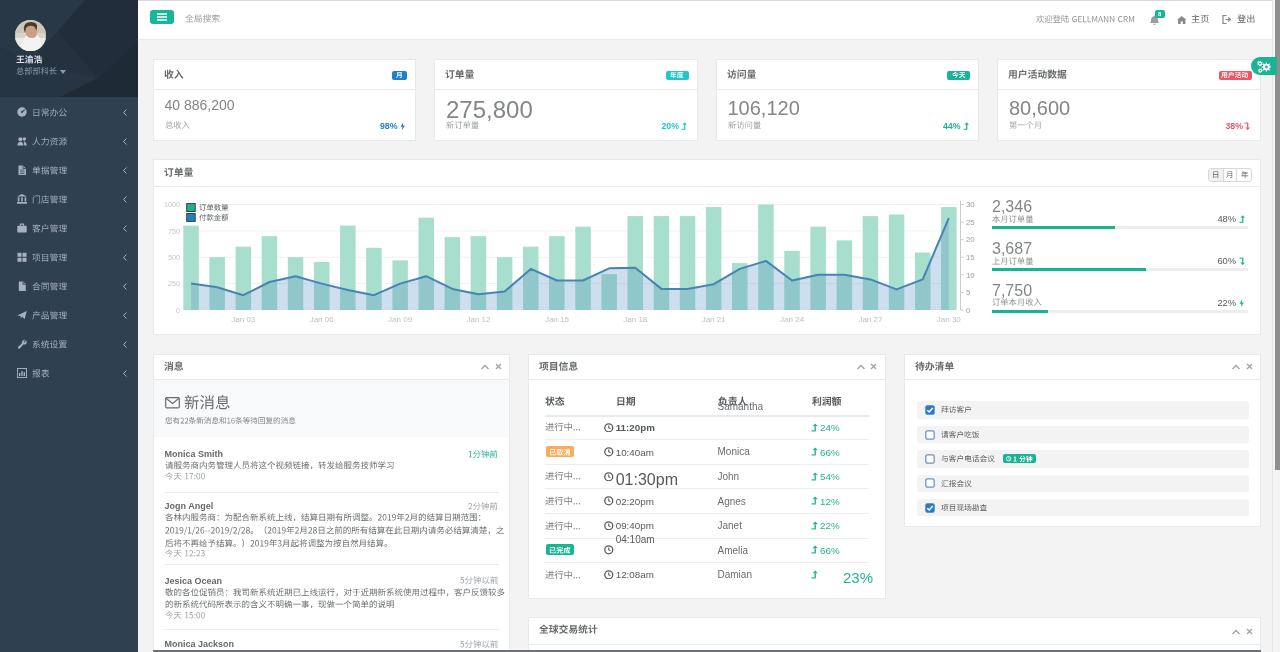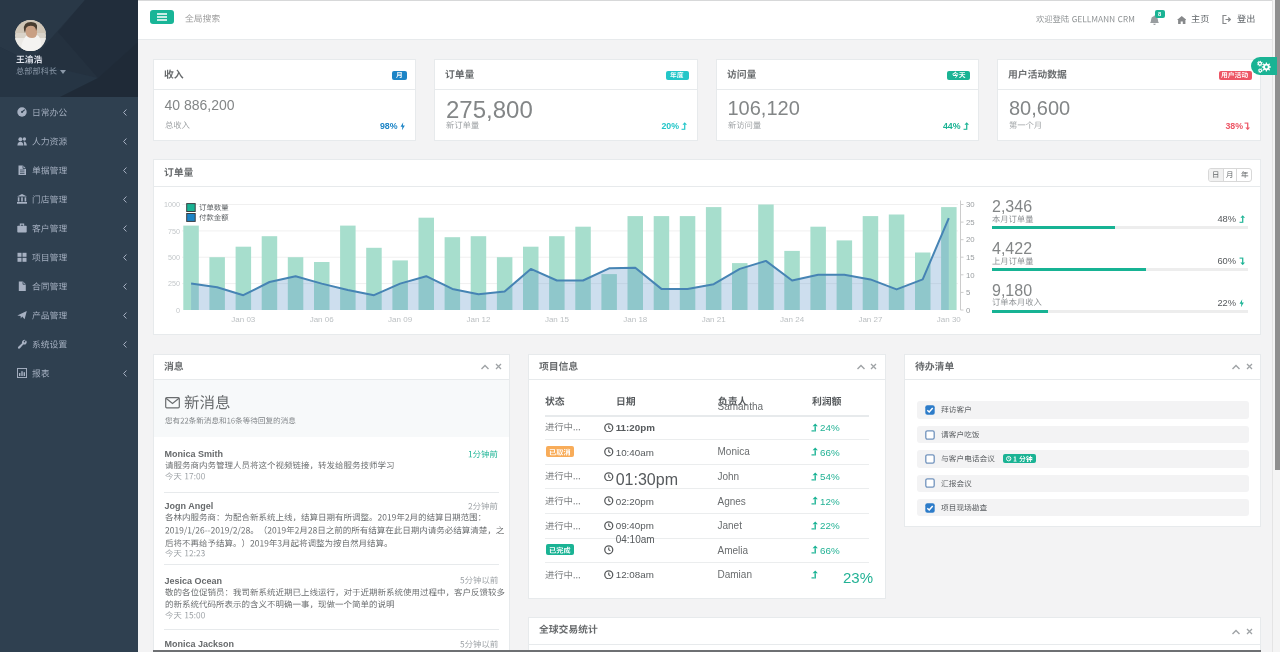--- a/index.html
+++ b/index.html
@@ -363,35 +363,35 @@
 <div class="lt" style="right:44.0px;top:215.41px;font-size:9.3px;color:#55595c;font-weight:400;letter-spacing:0">48%</div>
 <svg class="ab" style="left:1239.0px;top:215.3px" width="6.2" height="8.4" viewBox="0 0 7 9">
       <g fill="#1ab394">
         <polygon points="4.2,0 1.6,3 6.8,3"></polygon>
         <rect x="3.5" y="2.6" width="1.4" height="6"></rect>
         <rect x="0.6" y="7.4" width="3" height="1.2"></rect>
       </g>
     </svg>
 <div class="ab" style="left:992.0px;top:226.4px;width:256.0px;height:2.8px;background:#ededed"></div>
 <div class="ab" style="left:992.0px;top:226.4px;width:122.9px;height:2.8px;background:#17b394"></div>
-<div class="lt" style="left:992.0px;top:241.16px;font-size:16.0px;color:#838687;font-weight:400;letter-spacing:0">4,422</div>
+<div class="lt" style="left:992.0px;top:241.16px;font-size:16.0px;color:#838687;font-weight:400;letter-spacing:0">3,687</div>
 <svg class="t" style="left:992.0px;top:254.6px" width="43" height="12" viewBox="0 0 43 12">
       <path transform="translate(0,9.17)" d="M3.5 -6.8V-0.4H0.4V0.3H7.9V-0.4H4.2V-3.7H7.3V-4.3H4.2V-6.8Z M10 -6.5V-4C10 -2.6 9.9 -1 8.5 0.2C8.7 0.3 8.9 0.5 9 0.7C9.8 0 10.2 -1 10.4 -1.9H14.5V-0.3C14.5 -0.1 14.4 0 14.2 0C14 0 13.3 0 12.6 0C12.8 0.1 12.9 0.4 12.9 0.6C13.8 0.6 14.4 0.6 14.7 0.5C15 0.4 15.1 0.2 15.1 -0.3V-6.5ZM10.6 -5.9H14.5V-4.5H10.6ZM10.6 -3.9H14.5V-2.5H10.6C10.6 -3 10.6 -3.5 10.6 -3.9Z M17.5 -6.4C18 -6 18.5 -5.4 18.8 -5L19.2 -5.5C19 -5.8 18.4 -6.4 18 -6.8ZM18.3 0.5C18.4 0.3 18.7 0.1 20.4 -1.1C20.4 -1.2 20.3 -1.5 20.2 -1.7L19 -0.9V-4.4H17V-3.8H18.4V-0.8C18.4 -0.4 18.1 -0.2 18 -0.1C18.1 0 18.3 0.3 18.3 0.5ZM19.9 -6.3V-5.7H22.4V-0.3C22.4 -0.1 22.4 0 22.2 0C22 0 21.4 0 20.8 -0.1C20.9 0.1 21 0.4 21.1 0.6C21.9 0.6 22.4 0.6 22.7 0.5C23 0.4 23.1 0.2 23.1 -0.2V-5.7H24.6V-6.3Z M26.7 -3.6H28.7V-2.7H26.7ZM29.3 -3.6H31.4V-2.7H29.3ZM26.7 -5H28.7V-4.1H26.7ZM29.3 -5H31.4V-4.1H29.3ZM30.8 -6.9C30.6 -6.5 30.3 -5.9 30 -5.5H27.9L28.3 -5.7C28.1 -6.1 27.7 -6.6 27.4 -6.9L26.9 -6.7C27.2 -6.3 27.5 -5.9 27.7 -5.5H26.1V-2.2H28.7V-1.4H25.3V-0.8H28.7V0.7H29.3V-0.8H32.8V-1.4H29.3V-2.2H32V-5.5H30.7C30.9 -5.9 31.2 -6.3 31.5 -6.7Z M35.3 -5.5H39.4V-5.1H35.3ZM35.3 -6.3H39.4V-5.9H35.3ZM34.7 -6.7V-4.7H40V-6.7ZM33.6 -4.3V-3.9H41.1V-4.3ZM35.1 -2.3H37V-1.8H35.1ZM37.6 -2.3H39.6V-1.8H37.6ZM35.1 -3.1H37V-2.6H35.1ZM37.6 -3.1H39.6V-2.6H37.6ZM33.6 0V0.5H41.1V0H37.6V-0.5H40.4V-0.9H37.6V-1.4H40.3V-3.5H34.5V-1.4H37V-0.9H34.3V-0.5H37V0Z" fill="#8a8e91"></path>
     </svg>
 <div class="lt" style="right:44.0px;top:257.11px;font-size:9.3px;color:#55595c;font-weight:400;letter-spacing:0">60%</div>
 <svg class="ab" style="left:1239.0px;top:257.0px" width="6.2" height="8.4" viewBox="0 0 7 9">
       <g fill="#1ab394" transform="translate(0,9) scale(1,-1)">
         <polygon points="4.2,0 1.6,3 6.8,3"></polygon>
         <rect x="3.5" y="2.6" width="1.4" height="6"></rect>
         <rect x="0.6" y="7.4" width="3" height="1.2"></rect>
       </g>
     </svg>
 <div class="ab" style="left:992.0px;top:268.1px;width:256.0px;height:2.8px;background:#ededed"></div>
 <div class="ab" style="left:992.0px;top:268.1px;width:153.6px;height:2.8px;background:#17b394"></div>
-<div class="lt" style="left:992.0px;top:282.86px;font-size:16.0px;color:#838687;font-weight:400;letter-spacing:0">9,180</div>
+<div class="lt" style="left:992.0px;top:282.86px;font-size:16.0px;color:#838687;font-weight:400;letter-spacing:0">7,750</div>
 <svg class="t" style="left:992.0px;top:296.3px" width="51" height="12" viewBox="0 0 51 12">
       <path transform="translate(0,9.17)" d="M0.9 -6.4C1.4 -6 1.9 -5.4 2.2 -5L2.6 -5.5C2.4 -5.8 1.8 -6.4 1.4 -6.8ZM1.7 0.5C1.8 0.3 2.1 0.1 3.8 -1.1C3.8 -1.2 3.7 -1.5 3.6 -1.7L2.4 -0.9V-4.4H0.4V-3.8H1.8V-0.8C1.8 -0.4 1.5 -0.2 1.4 -0.1C1.5 0 1.7 0.3 1.7 0.5ZM3.3 -6.3V-5.7H5.8V-0.3C5.8 -0.1 5.8 0 5.6 0C5.4 0 4.8 0 4.2 -0.1C4.3 0.1 4.4 0.4 4.5 0.6C5.3 0.6 5.8 0.6 6.1 0.5C6.4 0.4 6.5 0.2 6.5 -0.2V-5.7H8V-6.3Z M10.1 -3.6H12.1V-2.7H10.1ZM12.7 -3.6H14.8V-2.7H12.7ZM10.1 -5H12.1V-4.1H10.1ZM12.7 -5H14.8V-4.1H12.7ZM14.2 -6.9C14 -6.5 13.7 -5.9 13.4 -5.5H11.3L11.7 -5.7C11.5 -6.1 11.1 -6.6 10.8 -6.9L10.3 -6.7C10.6 -6.3 10.9 -5.9 11.1 -5.5H9.5V-2.2H12.1V-1.4H8.7V-0.8H12.1V0.7H12.7V-0.8H16.2V-1.4H12.7V-2.2H15.4V-5.5H14.1C14.3 -5.9 14.6 -6.3 14.9 -6.7Z M20.4 -7V-5.2H17.1V-4.6H19.6C19 -3.2 18 -1.8 16.9 -1.2C17.1 -1 17.3 -0.8 17.4 -0.7C18.6 -1.5 19.6 -3 20.3 -4.6H20.4V-1.5H18.5V-0.9H20.4V0.7H21.1V-0.9H23V-1.5H21.1V-4.6H21.2C21.8 -3 22.9 -1.5 24.1 -0.7C24.2 -0.8 24.5 -1.1 24.6 -1.2C23.5 -1.9 22.4 -3.2 21.8 -4.6H24.4V-5.2H21.1V-7Z M26.6 -6.5V-4C26.6 -2.6 26.5 -1 25.1 0.2C25.3 0.3 25.5 0.5 25.6 0.7C26.4 0 26.8 -1 27 -1.9H31.1V-0.3C31.1 -0.1 31 0 30.8 0C30.6 0 29.9 0 29.2 0C29.4 0.1 29.5 0.4 29.5 0.6C30.4 0.6 31 0.6 31.3 0.5C31.6 0.4 31.7 0.2 31.7 -0.3V-6.5ZM27.2 -5.9H31.1V-4.5H27.2ZM27.2 -3.9H31.1V-2.5H27.2C27.2 -3 27.2 -3.5 27.2 -3.9Z M38.1 -4.8H39.9C39.7 -3.7 39.4 -2.8 39 -2.1C38.6 -2.8 38.3 -3.7 38 -4.6ZM38 -7C37.7 -5.5 37.3 -4.2 36.6 -3.3C36.7 -3.2 37 -2.9 37 -2.8C37.3 -3.1 37.5 -3.5 37.7 -3.9C38 -3 38.3 -2.2 38.7 -1.5C38.2 -0.8 37.6 -0.2 36.7 0.2C36.9 0.3 37.1 0.5 37.1 0.7C37.9 0.2 38.6 -0.3 39 -1C39.5 -0.3 40.1 0.3 40.8 0.6C40.9 0.5 41.1 0.2 41.2 0.1C40.5 -0.2 39.9 -0.8 39.4 -1.5C39.9 -2.4 40.3 -3.5 40.5 -4.8H41.1V-5.4H38.3C38.4 -5.8 38.5 -6.3 38.6 -6.9ZM34 -0.8C34.1 -1 34.4 -1.1 35.9 -1.6V0.7H36.5V-6.8H35.9V-2.2L34.6 -1.8V-6.1H34V-2C34 -1.6 33.8 -1.5 33.7 -1.4C33.8 -1.3 33.9 -1 34 -0.8Z M43.9 -6.3C44.5 -5.9 44.9 -5.4 45.3 -4.9C44.7 -2.5 43.7 -0.9 41.8 0.1C42 0.2 42.3 0.5 42.4 0.6C44.1 -0.4 45.2 -1.9 45.8 -4.1C46.7 -2.4 47.3 -0.5 49.2 0.6C49.2 0.4 49.4 0 49.5 -0.1C46.7 -1.8 47 -4.9 44.3 -6.8Z" fill="#8a8e91"></path>
     </svg>
 <div class="lt" style="right:44.0px;top:298.81px;font-size:9.3px;color:#55595c;font-weight:400;letter-spacing:0">22%</div>
 <svg class="ab" style="left:1239.0px;top:298.7px" width="5.4" height="8.4" viewBox="0 0 6 9">
       <path d="M3.6 0 L0.6 5 H2.6 L2.2 9 L5.4 3.6 H3.2 Z" fill="#1ab394"></path>
     </svg>
 <div class="ab" style="left:992.0px;top:309.8px;width:256.0px;height:2.8px;background:#ededed"></div>
 <div class="ab" style="left:992.0px;top:309.8px;width:56.3px;height:2.8px;background:#17b394"></div>
 <div class="card" style="left:152.5px;top:353.5px;width:357.5px;height:298.5px;border-bottom:none"></div>

